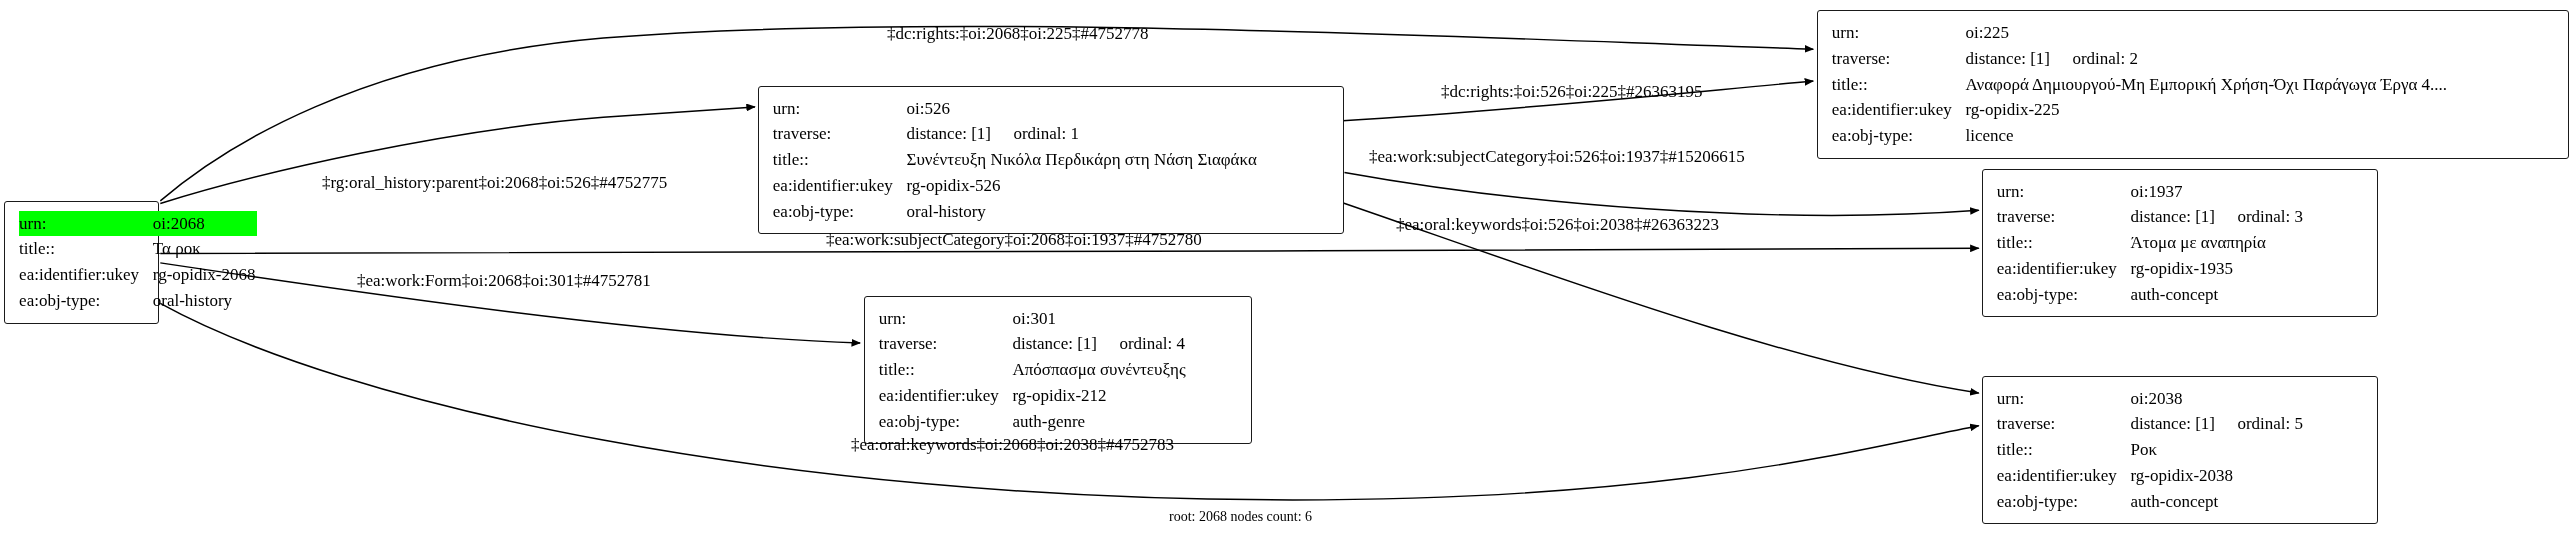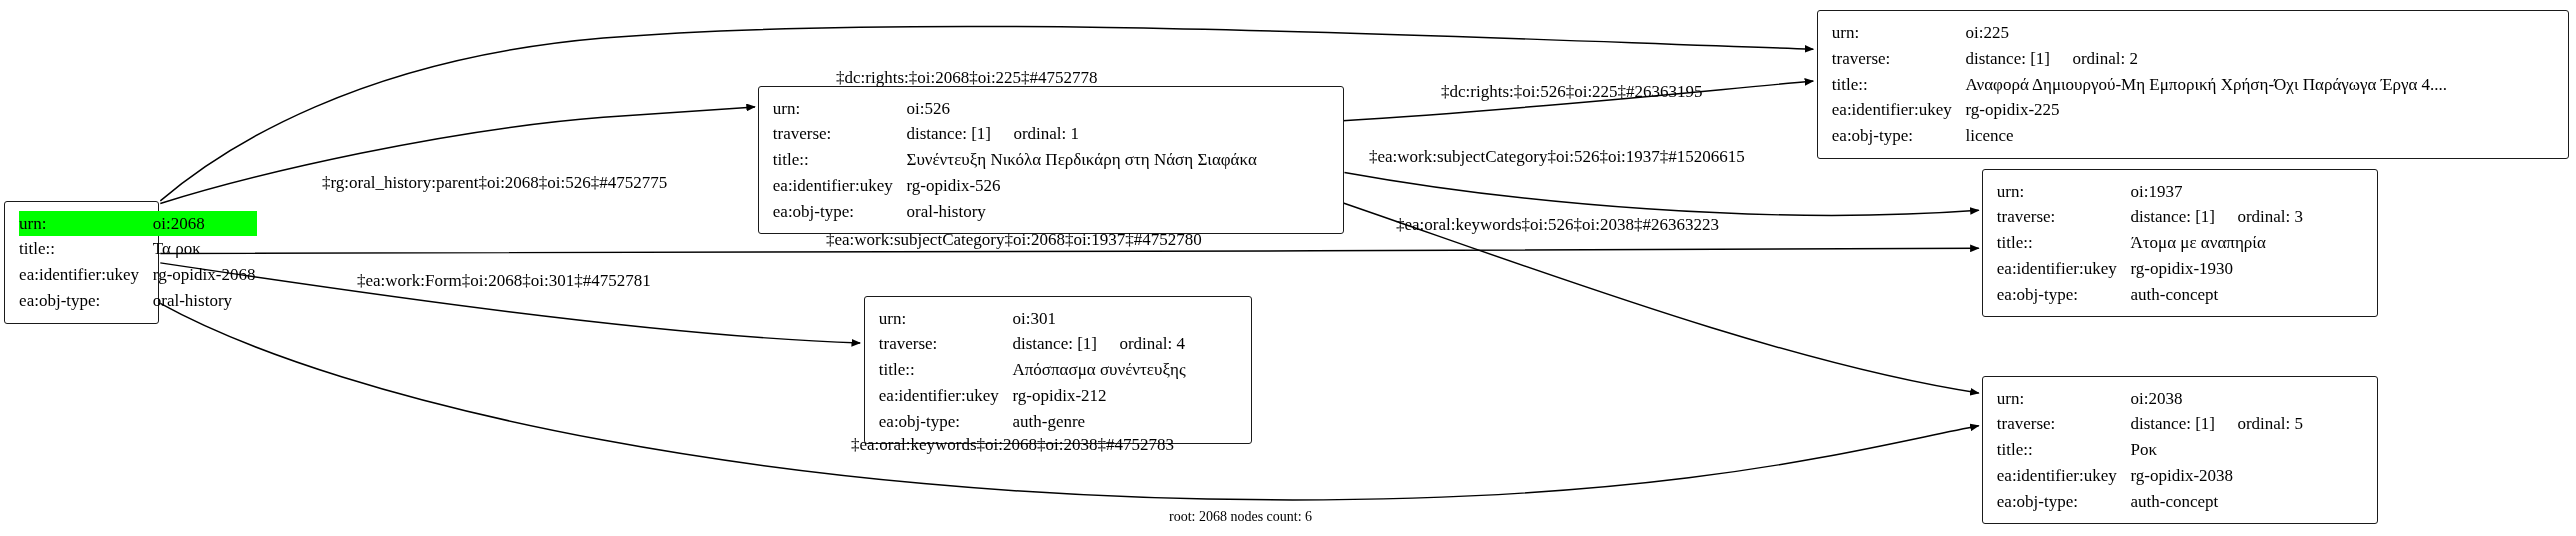--- a/index.html
+++ b/index.html
@@ -171,21 +171,21 @@
         <td class="v">
           <span class="d">distance: [1]</span><span>ordinal: 3</span>
         </td>
       </tr>
       <tr>
         <td class="k">title::</td>
         <td class="v">Άτομα με αναπηρία</td>
       </tr>
       <tr>
         <td class="k">ea:identifier:ukey</td>
-        <td class="v">rg-opidix-1930</td>
+        <td class="v">rg-opidix-1935</td>
       </tr>
       <tr>
         <td class="k">ea:obj-type:</td>
         <td class="v">auth-concept</td>
       </tr>
     </tbody>
       </table>
   </div>
 
   <div class="node" style="left:864px;top:296px;width:388px;">
@@ -239,21 +239,21 @@
         <td class="v">rg-opidix-2038</td>
       </tr>
       <tr>
         <td class="k">ea:obj-type:</td>
         <td class="v">auth-concept</td>
       </tr>
     </tbody>
       </table>
   </div>
 
-  <div class="edge-label" style="left:836px;top:25px;margin-top:44px;">‡dc:rights:‡oi:2068‡oi:225‡#4752778</div>
+  <div class="edge-label" style="left:887px;top:25px;">‡dc:rights:‡oi:2068‡oi:225‡#4752778</div>
 
   <div class="edge-label" style="left:1441px;top:83px;">‡dc:rights:‡oi:526‡oi:225‡#26363195</div>
 
   <div class="edge-label" style="left:322px;top:174px;">‡rg:oral_history:parent‡oi:2068‡oi:526‡#4752775</div>
 
   <div class="edge-label" style="left:1369px;top:148px;">‡ea:work:subjectCategory‡oi:526‡oi:1937‡#15206615</div>
 
   <div class="edge-label" style="left:1396px;top:216px;">‡ea:oral:keywords‡oi:526‡oi:2038‡#26363223</div>
 
   <div class="edge-label" style="left:826px;top:231px;">‡ea:work:subjectCategory‡oi:2068‡oi:1937‡#4752780</div>

